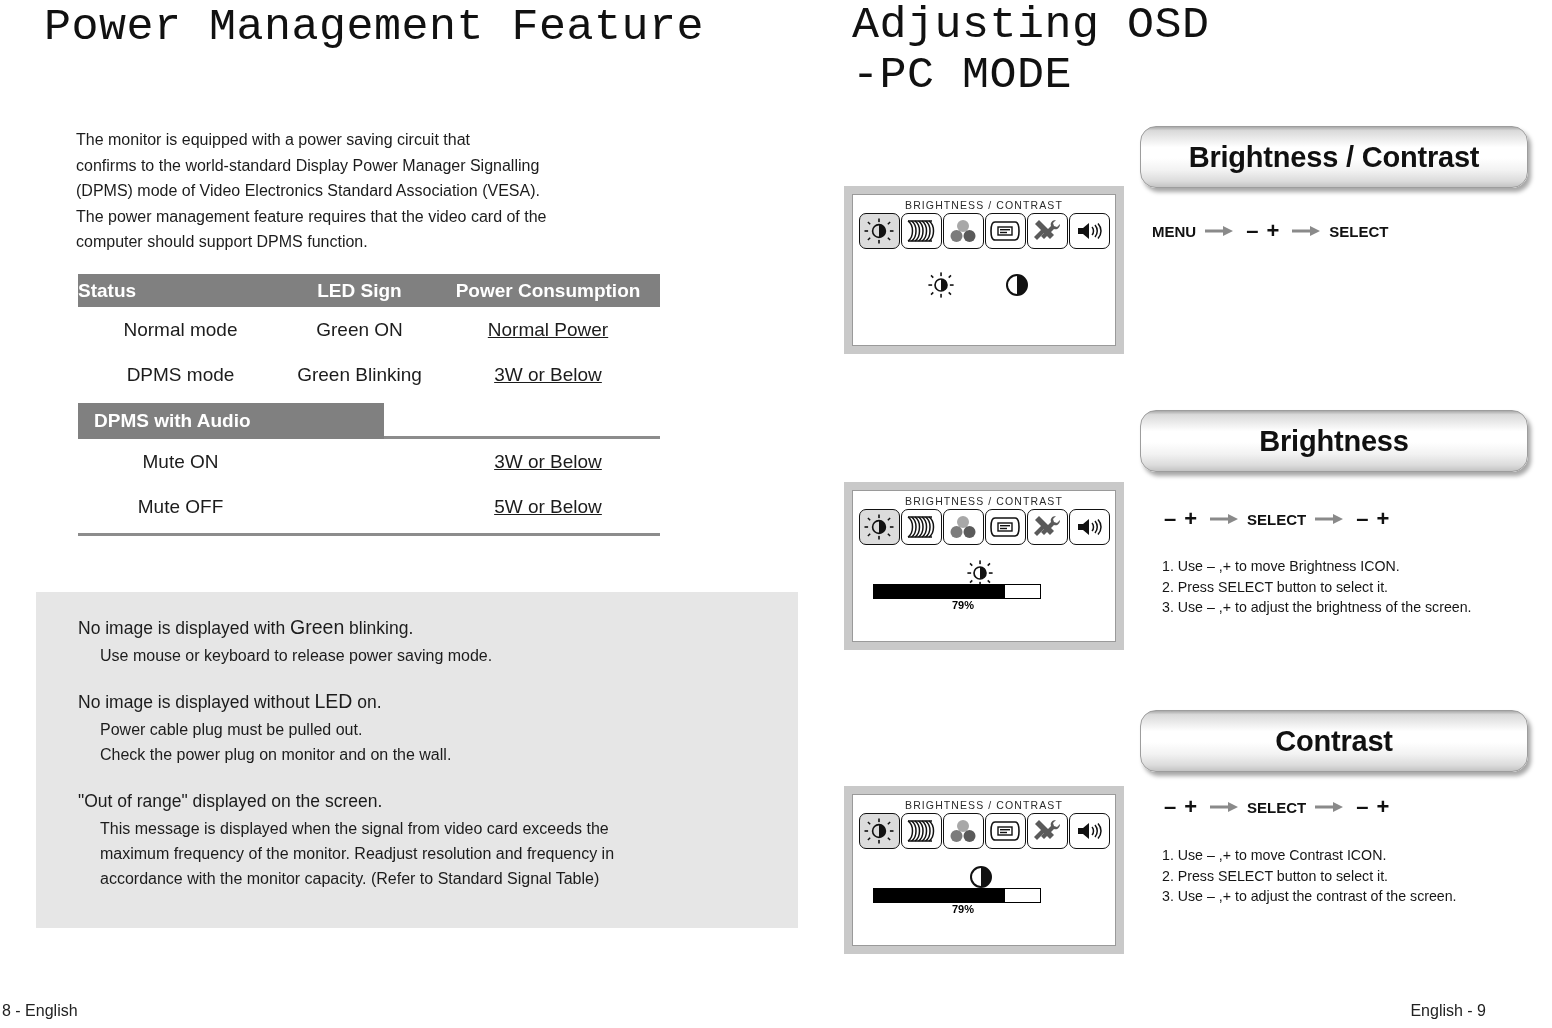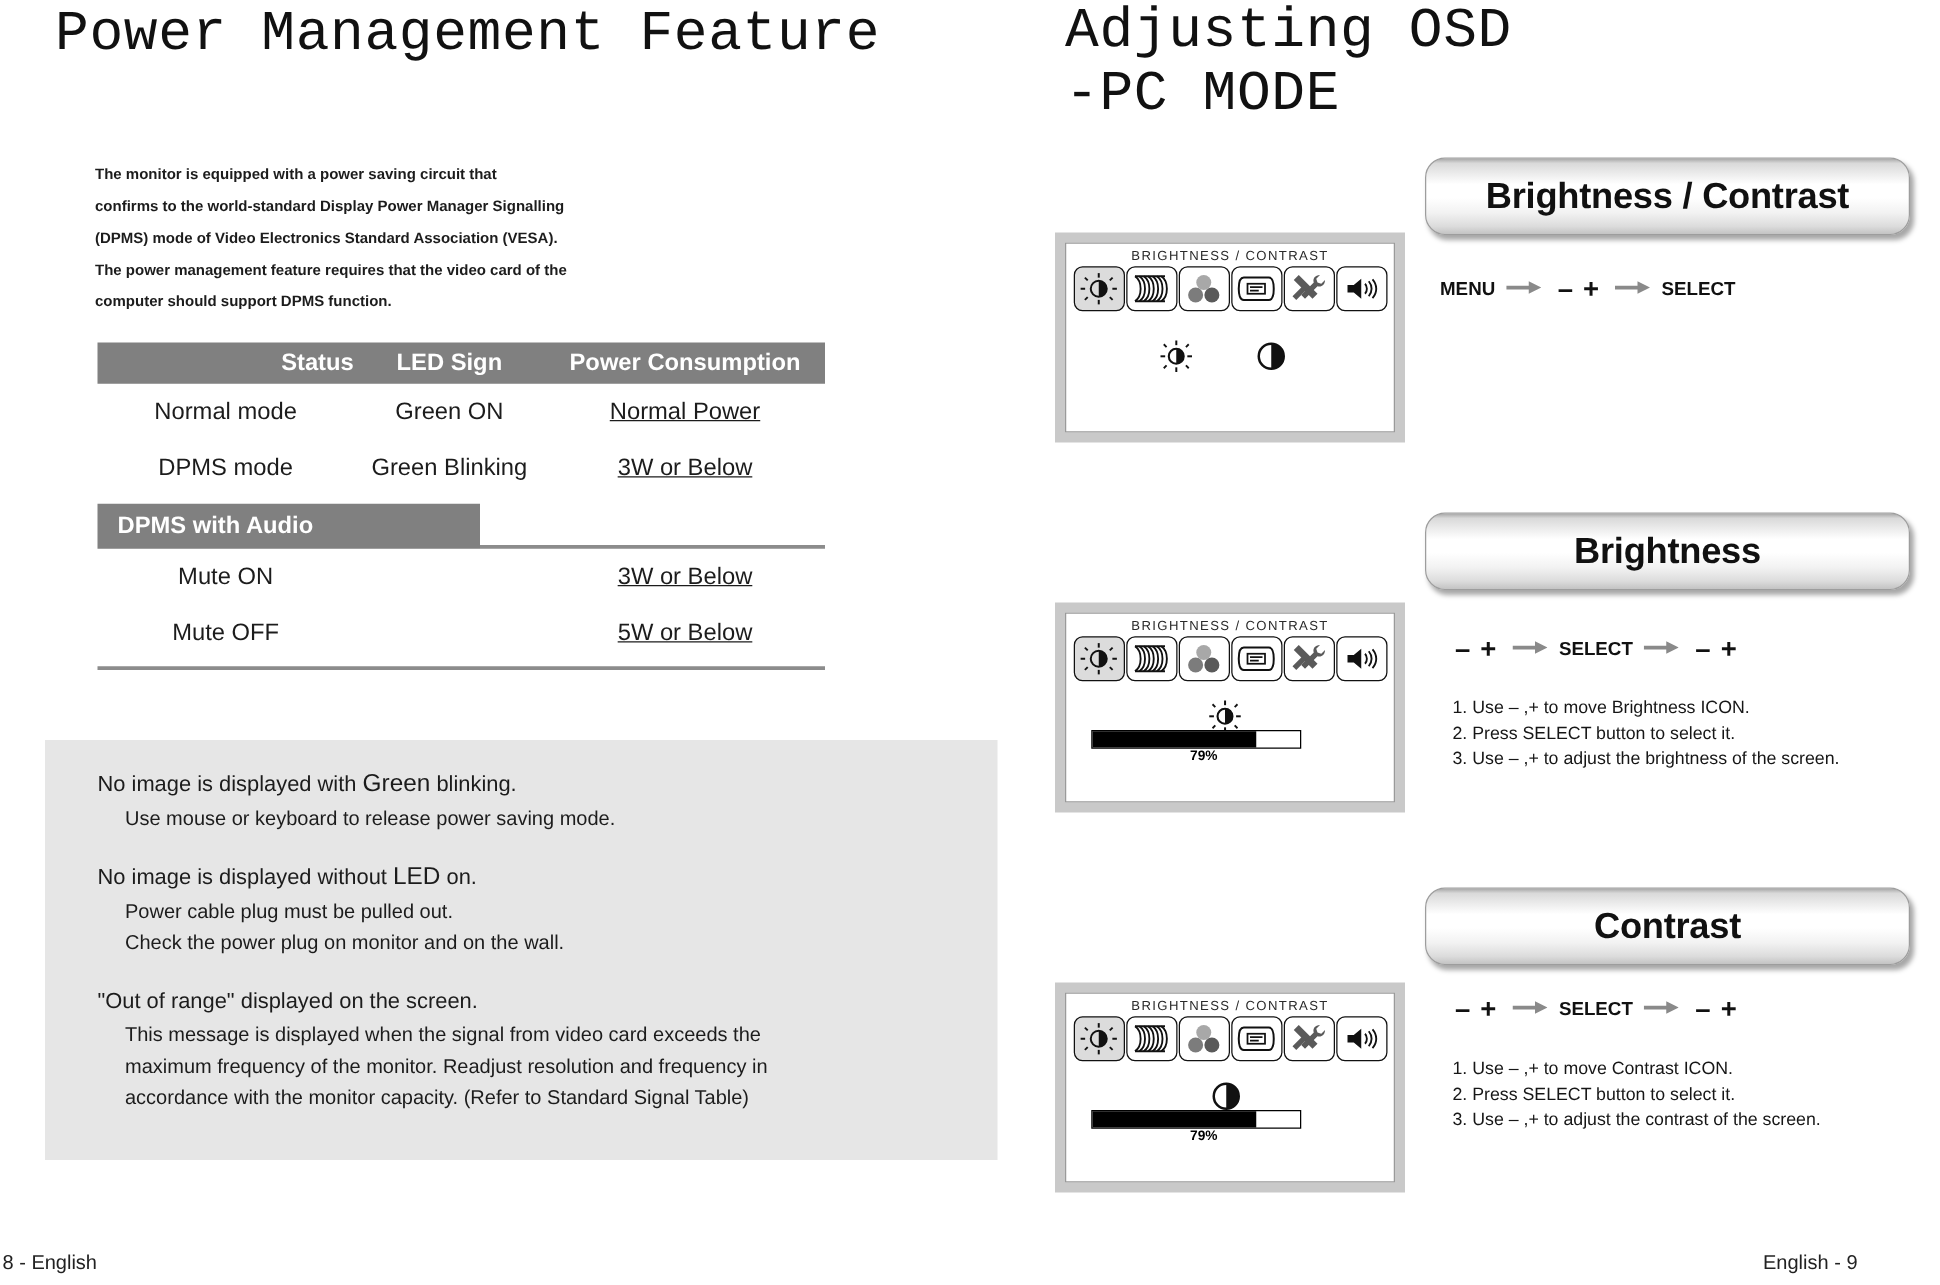--- a/index.html
+++ b/index.html
@@ -31,43 +31,42 @@
   }
   #left-title {
     position: absolute;
     left: 44px; top: 2px;
   }
 
   #intro-paragraph {
     position: absolute;
     left: 76px; top: 127px;
     width: 560px;
-    font-size: 12px;
+    font-size: 16px;
     line-height: 25.6px;
     color: #1c1c1c;
-    font-weight: bold;
   }
   #intro-paragraph div { white-space: nowrap; }
 
   
   #power-table {
     position: absolute;
     left: 78px; top: 274px;
     width: 582px;
   }
   .tbl-header {
     background: #808080;
     height: 33px;
     display: flex;
     align-items: center;
     color: #ffffff;
     font-weight: bold;
     font-size: 19px;
   }
-  .tbl-header .c1 { width: 205px; text-align: right; }
+  .tbl-header .c1 { width: 205px; text-align: left; }
   .tbl-header .c2 { width: 153px; text-align: center; }
   .tbl-header .c3 { width: 224px; text-align: center; }
 
   .tbl-row {
     display: flex;
     align-items: center;
     height: 45px;
     font-size: 19px;
     color: #1c1c1c;
   }

